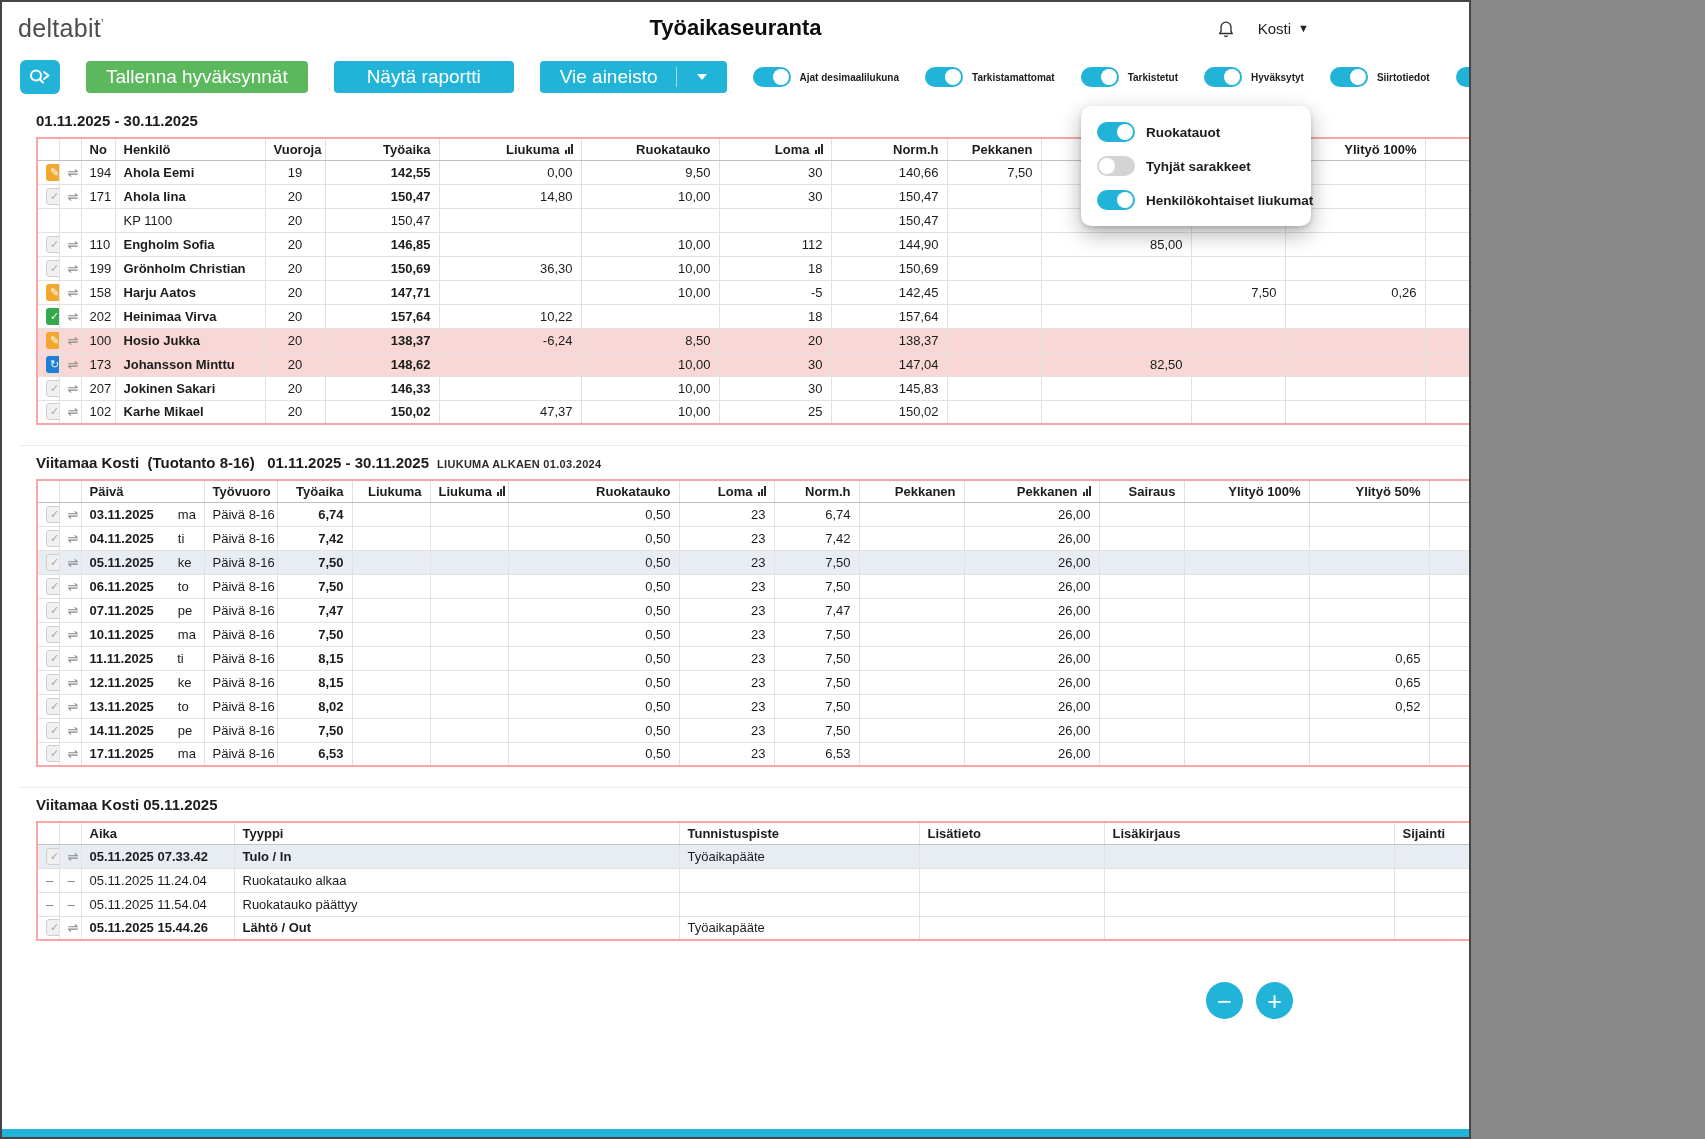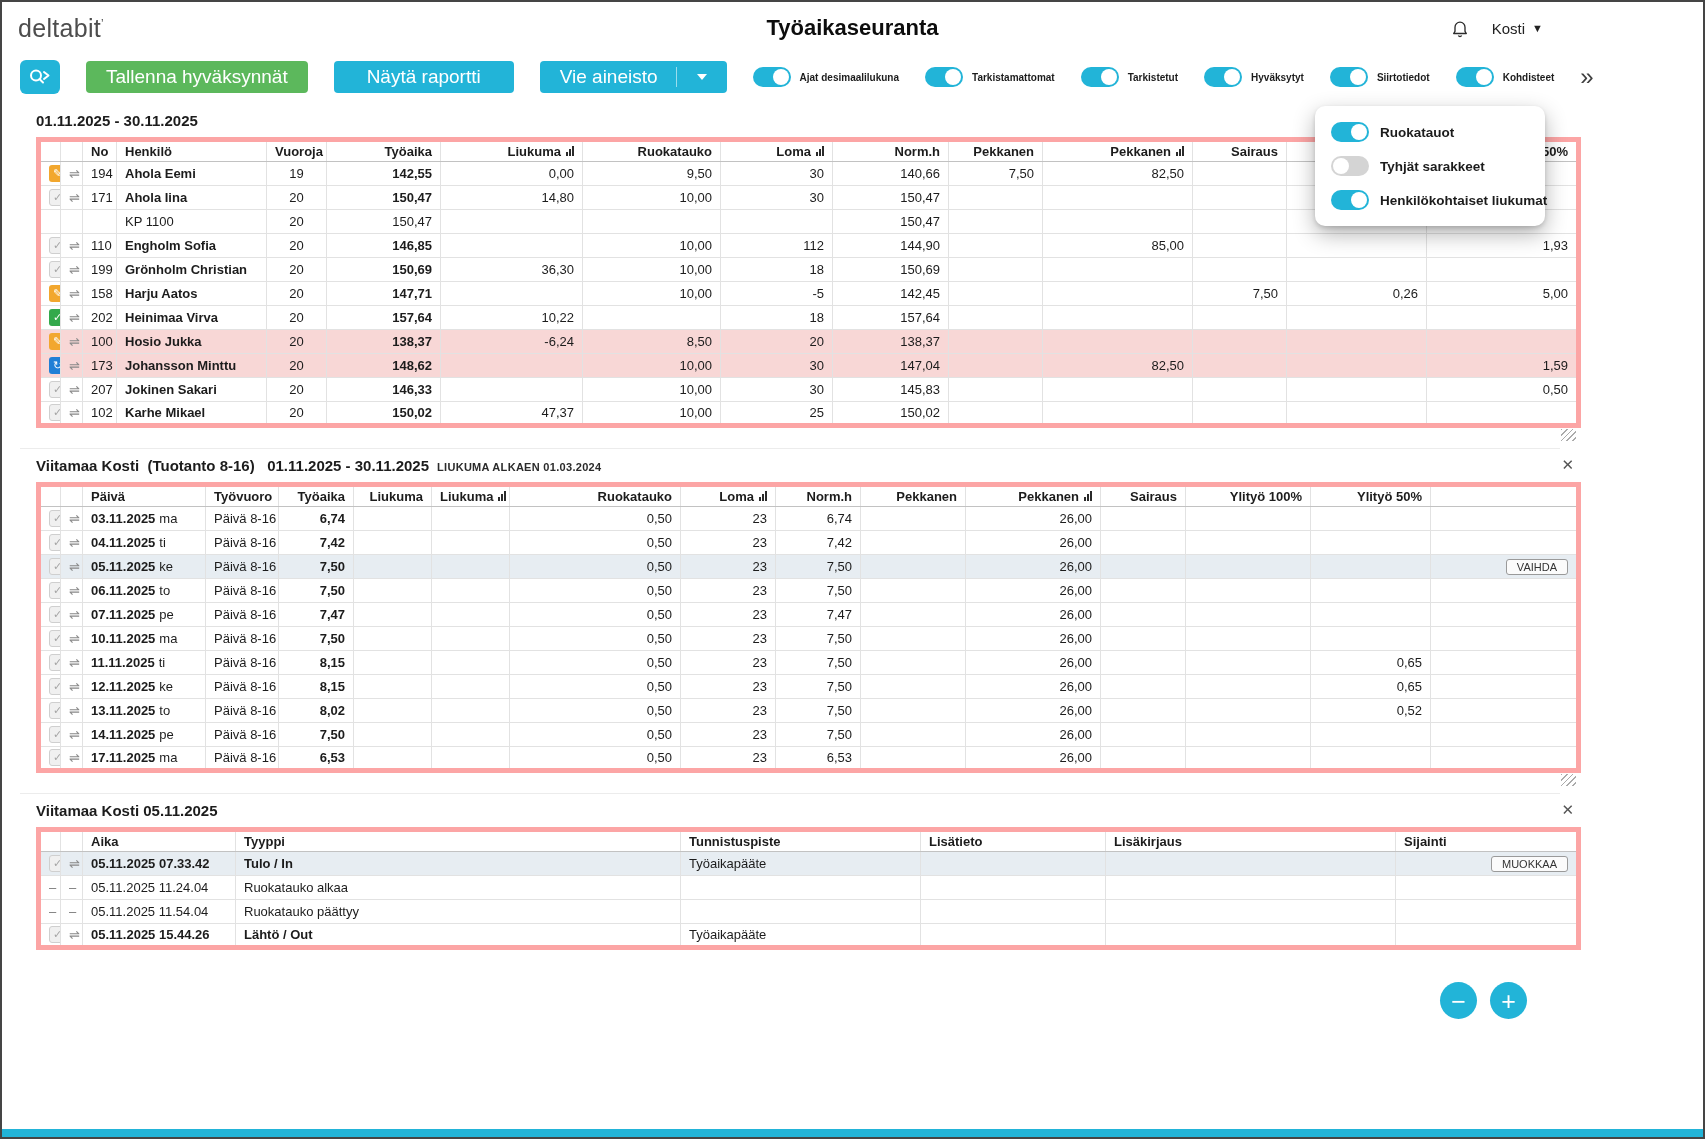--- a/index.html
+++ b/index.html
@@ -1,18 +1,18 @@
 <!DOCTYPE html>
 <html><head>
 <meta charset="utf-8">
 <style>
   *{margin:0;padding:0;box-sizing:border-box}
   html,body{background:#888}
   body{font-family:"Liberation Sans",sans-serif;color:#1c1c1c}
-  .page{position:relative;width:1705px;height:1139px;border:2px solid #454545;background:#fff;overflow:hidden}
+  .page{position:relative;width:1471px;height:1139px;border:2px solid #454545;background:#fff;overflow:hidden}
 
   
   .app-header{display:flex;align-items:center;height:52px;padding:0 20px 0 16px;position:relative}
   .logo{font-size:25px;color:#4d4d4d;letter-spacing:.3px}
   .logo sup{font-size:12px;vertical-align:super}
   .page-title{position:absolute;left:50%;transform:translateX(-50%);font-size:22px;font-weight:700;color:#0d0d0d}
   .user-area{margin-left:auto;display:flex;align-items:center;gap:22px;padding-right:140px}
   .bell{display:flex;cursor:pointer}
   .user{font-size:15px;color:#222;display:flex;align-items:center;gap:7px;cursor:pointer}
   .caret{font-size:11px;color:#222}
@@ -33,38 +33,38 @@
   .toggle{width:38px;height:20px;border-radius:10px;background:#22b4d8;position:relative;display:inline-block;flex:none;cursor:pointer}
   .toggle::after{content:"";position:absolute;top:2px;right:2px;width:16px;height:16px;border-radius:50%;background:#fff}
   .toggle.off{background:#d4d4d4}
   .toggle.off::after{right:auto;left:2px}
   .more{margin-left:auto;font-size:24px;color:#3f3f3f;line-height:1;cursor:pointer}
 
   
   section{padding:0 34px}
   .period{font-weight:700;font-size:15px;margin:12px 0 8px}
   .sep{border-top:1px solid #ececec;margin:6px 0 0;width:1540px}
-  table.grid{border-collapse:collapse;table-layout:fixed;width:1540px;border:5px solid #fca5a5}
+  table.grid{border-collapse:collapse;table-layout:fixed;width:1540px;border:2px solid #fca5a5}
   .grid th,.grid td{border:1px solid #e2e2e2;font-size:13px;padding:2px 8px;height:24px;overflow:hidden;white-space:nowrap}
   .grid thead th{font-weight:700;border-top:1px solid #cfcfcf;border-bottom:1px solid #c2c2c2;height:22px;cursor:pointer}
   .ar{text-align:right}.al{text-align:left}.ac{text-align:center}
   .b{font-weight:700}
   tr.pink td{background:#f8d7d6}
   tr.sel td{background:#e7edf2}
   .ic{text-align:center;padding:2px 2px}
   .bars{display:inline-flex;align-items:flex-end;gap:1px;margin-left:5px;height:10px}
   .bars i{display:inline-block;width:2px;background:#2a2a2a}
   .st{display:inline-block;width:17px;height:17px;border-radius:3px;color:#fff;font-size:11px;line-height:17px;text-align:center;cursor:pointer}
   .st.edit{background:#f2a72e}
   .st.approved{background:#33a94c}
   .st.transfer{background:#1f7fd6}
   .st.checked{background:#f0f0f0;color:#a5a5a5;border:1px solid #cfcfcf;line-height:15px}
   .swap{color:#8a8a8a;font-size:13px;cursor:pointer}
   .dashic{color:#777;font-size:13px}
-  .wd{margin-left:4px;font-weight:400}
+  .wd{margin-left:24px;font-weight:400}
   .smallbtn{border:1px solid #9a9a9a;background:#fbfbfb;border-radius:3px;font-size:11px;padding:1px 10px;color:#333;font-family:inherit;cursor:pointer}
   .grip-row{display:flex;width:1540px;justify-content:flex-end;height:14px;align-items:center}
   .grip{width:15px;height:12px;background:repeating-linear-gradient(135deg,#ababab 0 1px,transparent 1px 4px);cursor:nwse-resize}
 
   .panel-head{position:relative;width:1540px;display:flex;align-items:baseline;gap:8px;margin:8px 0 8px}
   .panel-title{font-weight:700;font-size:15px;white-space:nowrap}
   .panel-note{font-size:11px;font-weight:700;color:#2b2b2b;letter-spacing:.3px}
   .close{position:absolute;right:2px;top:-1px;border:none;background:none;font-size:15px;color:#555;cursor:pointer;font-family:inherit}
 
   

